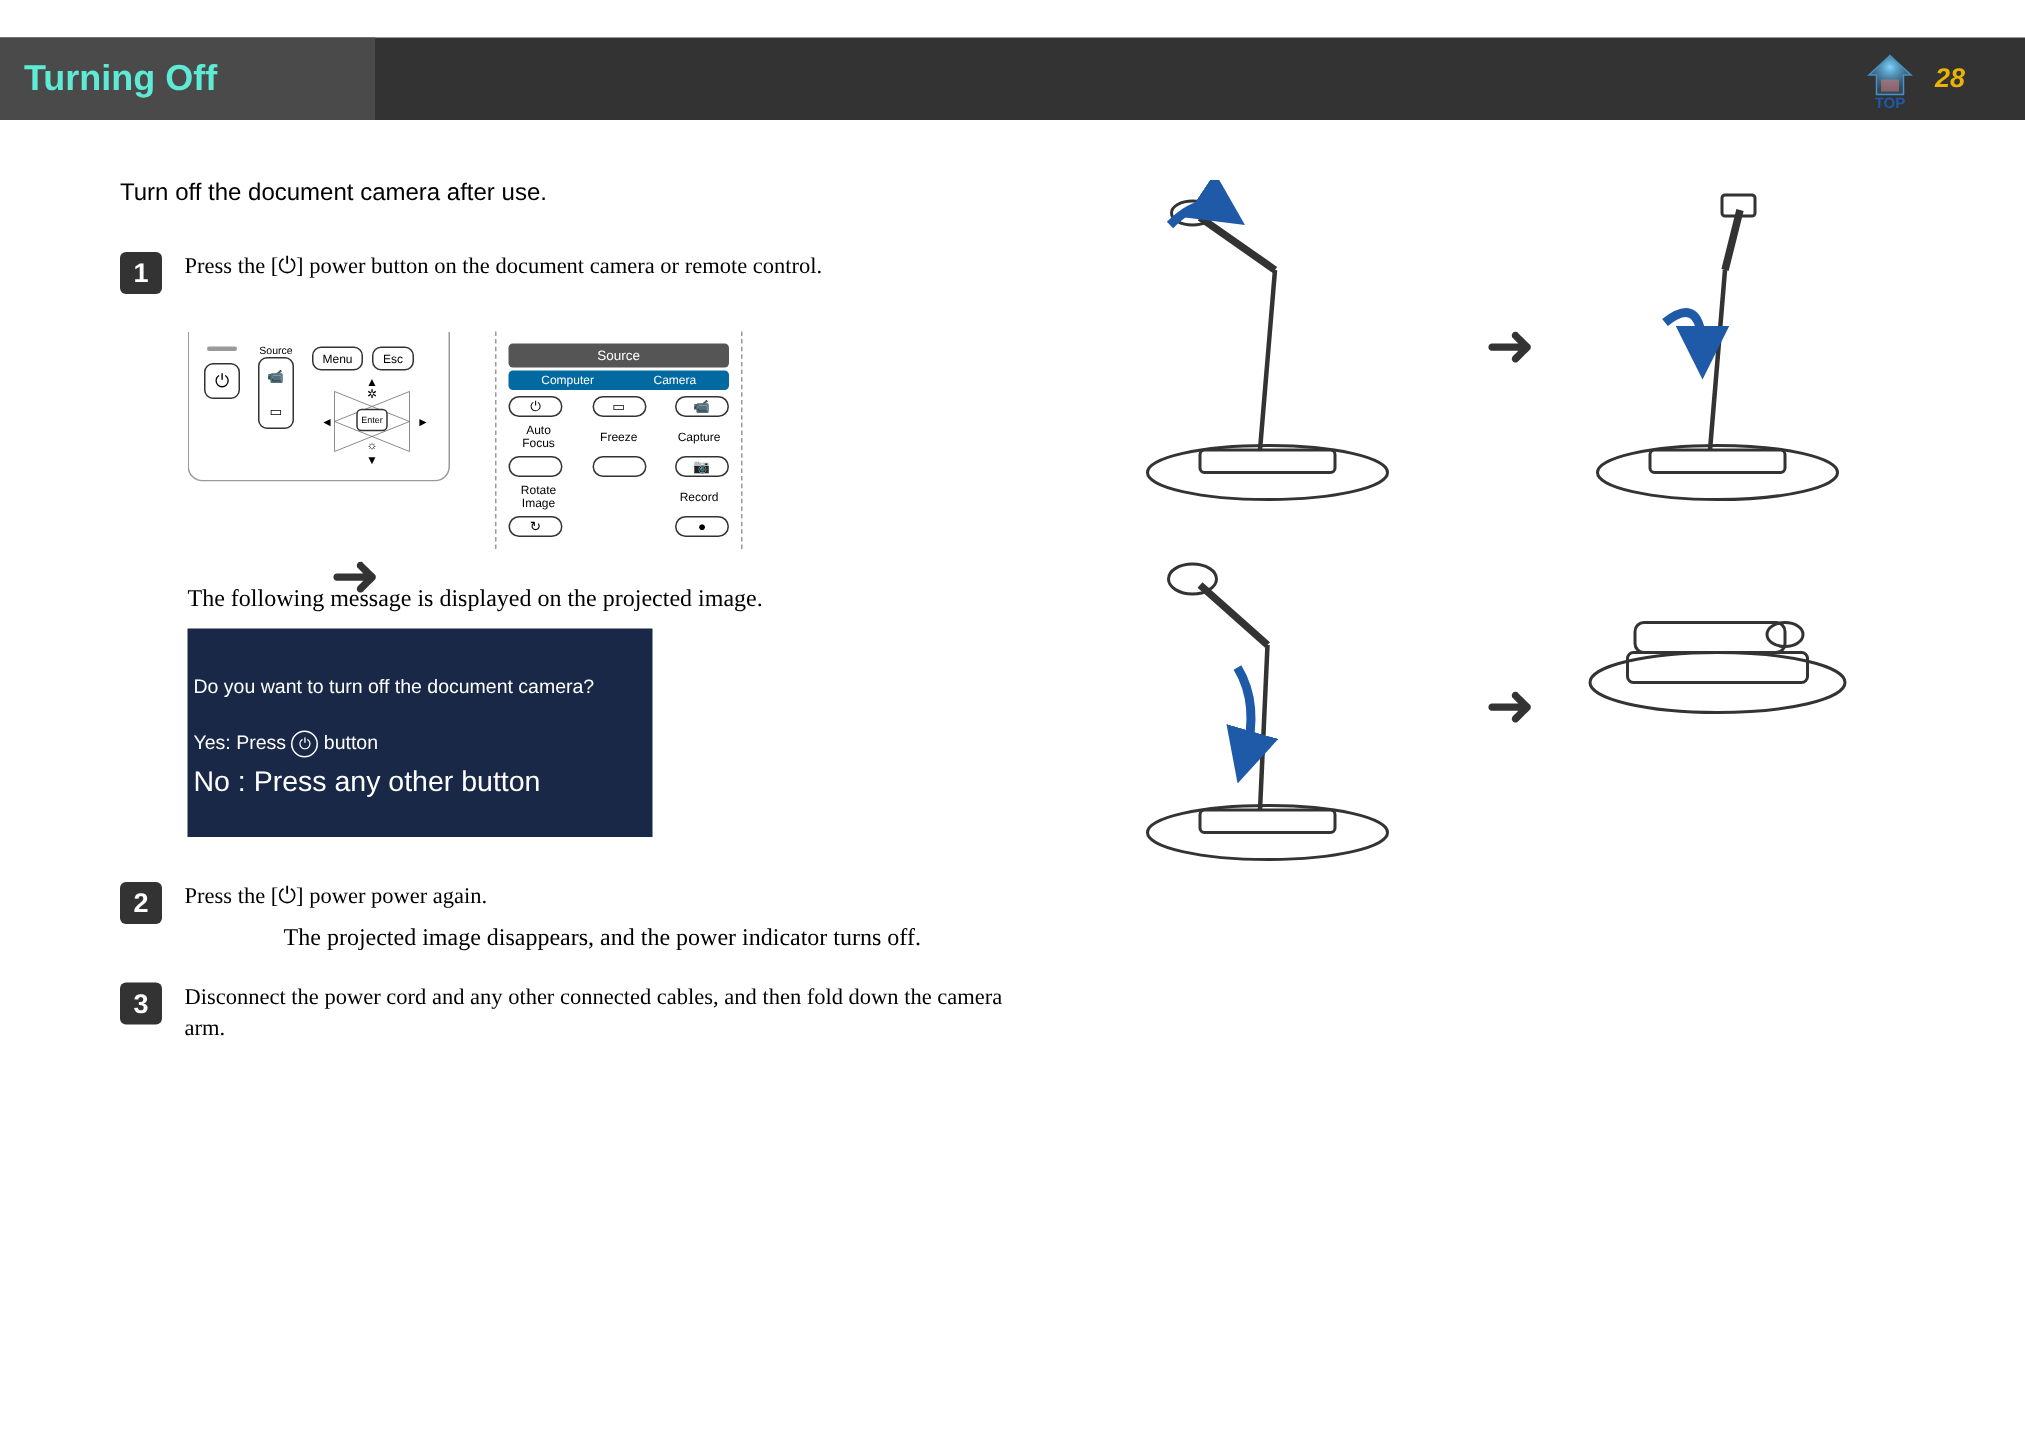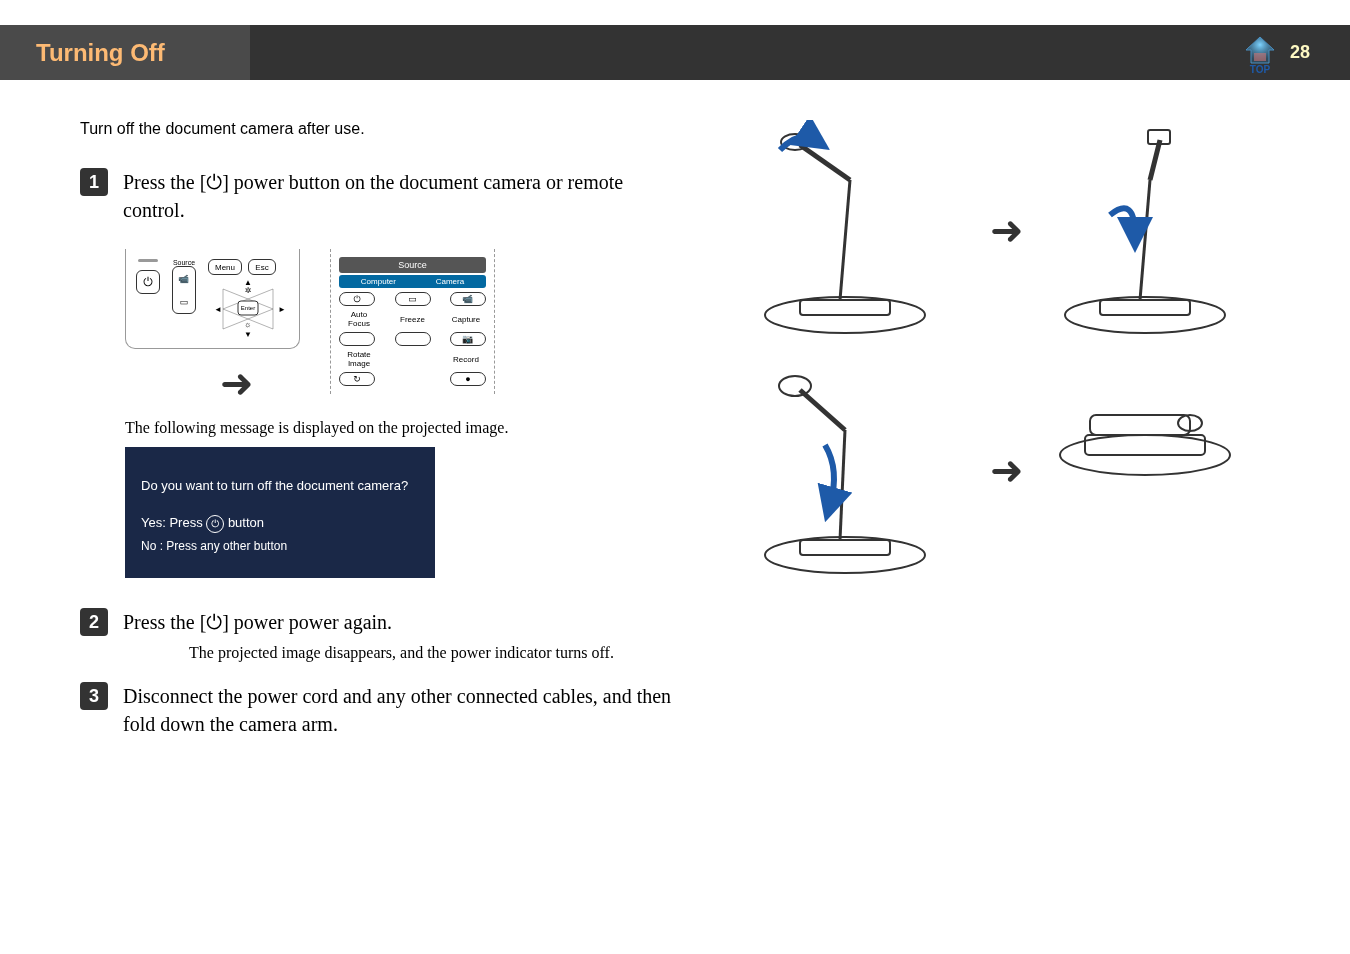--- a/index.html
+++ b/index.html
@@ -1,46 +1,46 @@
 <!DOCTYPE html>
 <html><head>
 <meta charset="utf-8">
 <style>
 * { box-sizing: border-box; margin: 0; padding: 0; }
 body { font-family: Arial, sans-serif; background: #fff; width: 1350px; height: 954px; position: relative; }
 .header { background: #333; height: 55px; display: flex; align-items: center; justify-content: space-between; padding: 0; margin-top: 25px; }
-.header-title { background: #4a4a4a; color: #fdba74; font-size: 24px; font-weight: bold; padding: 12px 36px; height: 100%; display: flex; align-items: center; min-width: 250px; }
+.header-title { background: #4a4a4a; color: #5eead4; font-size: 24px; font-weight: bold; padding: 12px 16px; height: 100%; display: flex; align-items: center; min-width: 250px; }
 .header-right { display: flex; align-items: center; gap: 10px; padding-right: 40px; }
 .home-icon { width: 40px; height: 40px; position: relative; }
-.page-num { color: #fef9c3; font-size: 18px; font-weight: bold; }
+.page-num { color: #eab308; font-size: 18px; font-weight: bold; font-style: italic; }
 .content { padding: 40px 80px; display: flex; gap: 60px; position: relative; }
 .left-col { width: 600px; }
 .right-col { width: 530px; }
 .intro-text { font-family: Liberation Sans, sans-serif; font-size: 16px; margin-bottom: 30px; }
 .step { display: flex; gap: 15px; margin-bottom: 20px; align-items: flex-start; }
 .step-num { width: 28px; height: 28px; background: #333; color: #fff; font-weight: bold; border-radius: 4px; display: flex; align-items: center; justify-content: center; font-size: 18px; flex-shrink: 0; }
 .step-content { flex: 1; }
-.step-text { font-family: Georgia, serif; font-size: 20px; line-height: 1.4; }
+.step-text { font-family: Georgia, serif; font-size: 15px; line-height: 1.4; }
 .step-sub { font-family: Georgia, serif; font-size: 16px; margin-top: 8px; text-align: center; }
 .diagrams-row { display: flex; gap: 30px; margin: 25px 0 25px 45px; }
 .control-panel { width: 175px; height: 100px; border: 1px solid #999; border-top: none; border-radius: 0 0 10px 10px; padding: 10px; position: relative; background: #fff; }
 .btn-outline { border: 1.2px solid #333; border-radius: 6px; padding: 3px 6px; font-size: 8px; display: inline-flex; align-items: center; justify-content: center; min-width: 28px; height: 16px; }
 .pwr-icon { width: 24px; height: 24px; border: 1.2px solid #333; border-radius: 6px; display: flex; align-items: center; justify-content: center; font-size: 12px; }
 .source-label { font-size: 7px; text-align: center; }
 .remote-panel { width: 165px; position: relative; border-left: 1px dashed #999; border-right: 1px dashed #999; padding: 8px; }
 .remote-header { background: #555; color: #fff; font-size: 9px; text-align: center; padding: 3px; border-radius: 3px; margin-bottom: 2px; }
 .remote-subheader { background: #0369a1; color: #fff; font-size: 8px; display: flex; justify-content: space-around; padding: 2px; border-radius: 3px; }
 .remote-row { display: flex; justify-content: space-between; align-items: center; margin-top: 4px; }
 .remote-btn { border: 1px solid #333; border-radius: 10px; width: 36px; height: 14px; display: flex; align-items: center; justify-content: center; font-size: 9px; }
 .remote-label { font-size: 8px; text-align: center; width: 40px; }
 .msg-text { font-family: Georgia, serif; font-size: 16px; margin: 20px 0 10px 45px; }
-.projector-msg { background: #1a2847; color: #fff; width: 310px; padding: 30px 20px 25px 16px; margin-left: 45px; margin-bottom: 30px; }
+.projector-msg { background: #1a2847; color: #fff; width: 310px; padding: 30px 20px 25px 4px; margin-left: 45px; margin-bottom: 30px; }
 .projector-msg-q { font-size: 13px; margin-bottom: 20px; line-height: 1.4; }
 .projector-msg-yes { font-size: 13px; margin-bottom: 6px; }
-.projector-msg-no { font-size: 12px; }
+.projector-msg-no { font-size: 19px; }
 .inline-pwr-icon { display: inline-flex; width: 18px; height: 18px; border: 1.5px solid #fff; border-radius: 50%; align-items: center; justify-content: center; font-size: 10px; vertical-align: middle; }
 .fold-grid { display: grid; grid-template-columns: 1fr 30px 1fr; grid-template-rows: 1fr 1fr; gap: 20px; align-items: center; }
 .camera-sketch { width: 210px; height: 220px; position: relative; }
 .arrow-right { font-size: 40px; color: #333; text-align: center; }
 svg { display: block; }
 .camera-base { fill: none; stroke: #333; stroke-width: 2; }
 .rotate-arrow { stroke: #1e5aa8; stroke-width: 6; fill: none; }
 .top-label { position: absolute; bottom: -2px; left: 50%; transform: translateX(-50%); font-size: 10px; font-weight: bold; color: #1e5aa8; }
 </style>
 </head>

